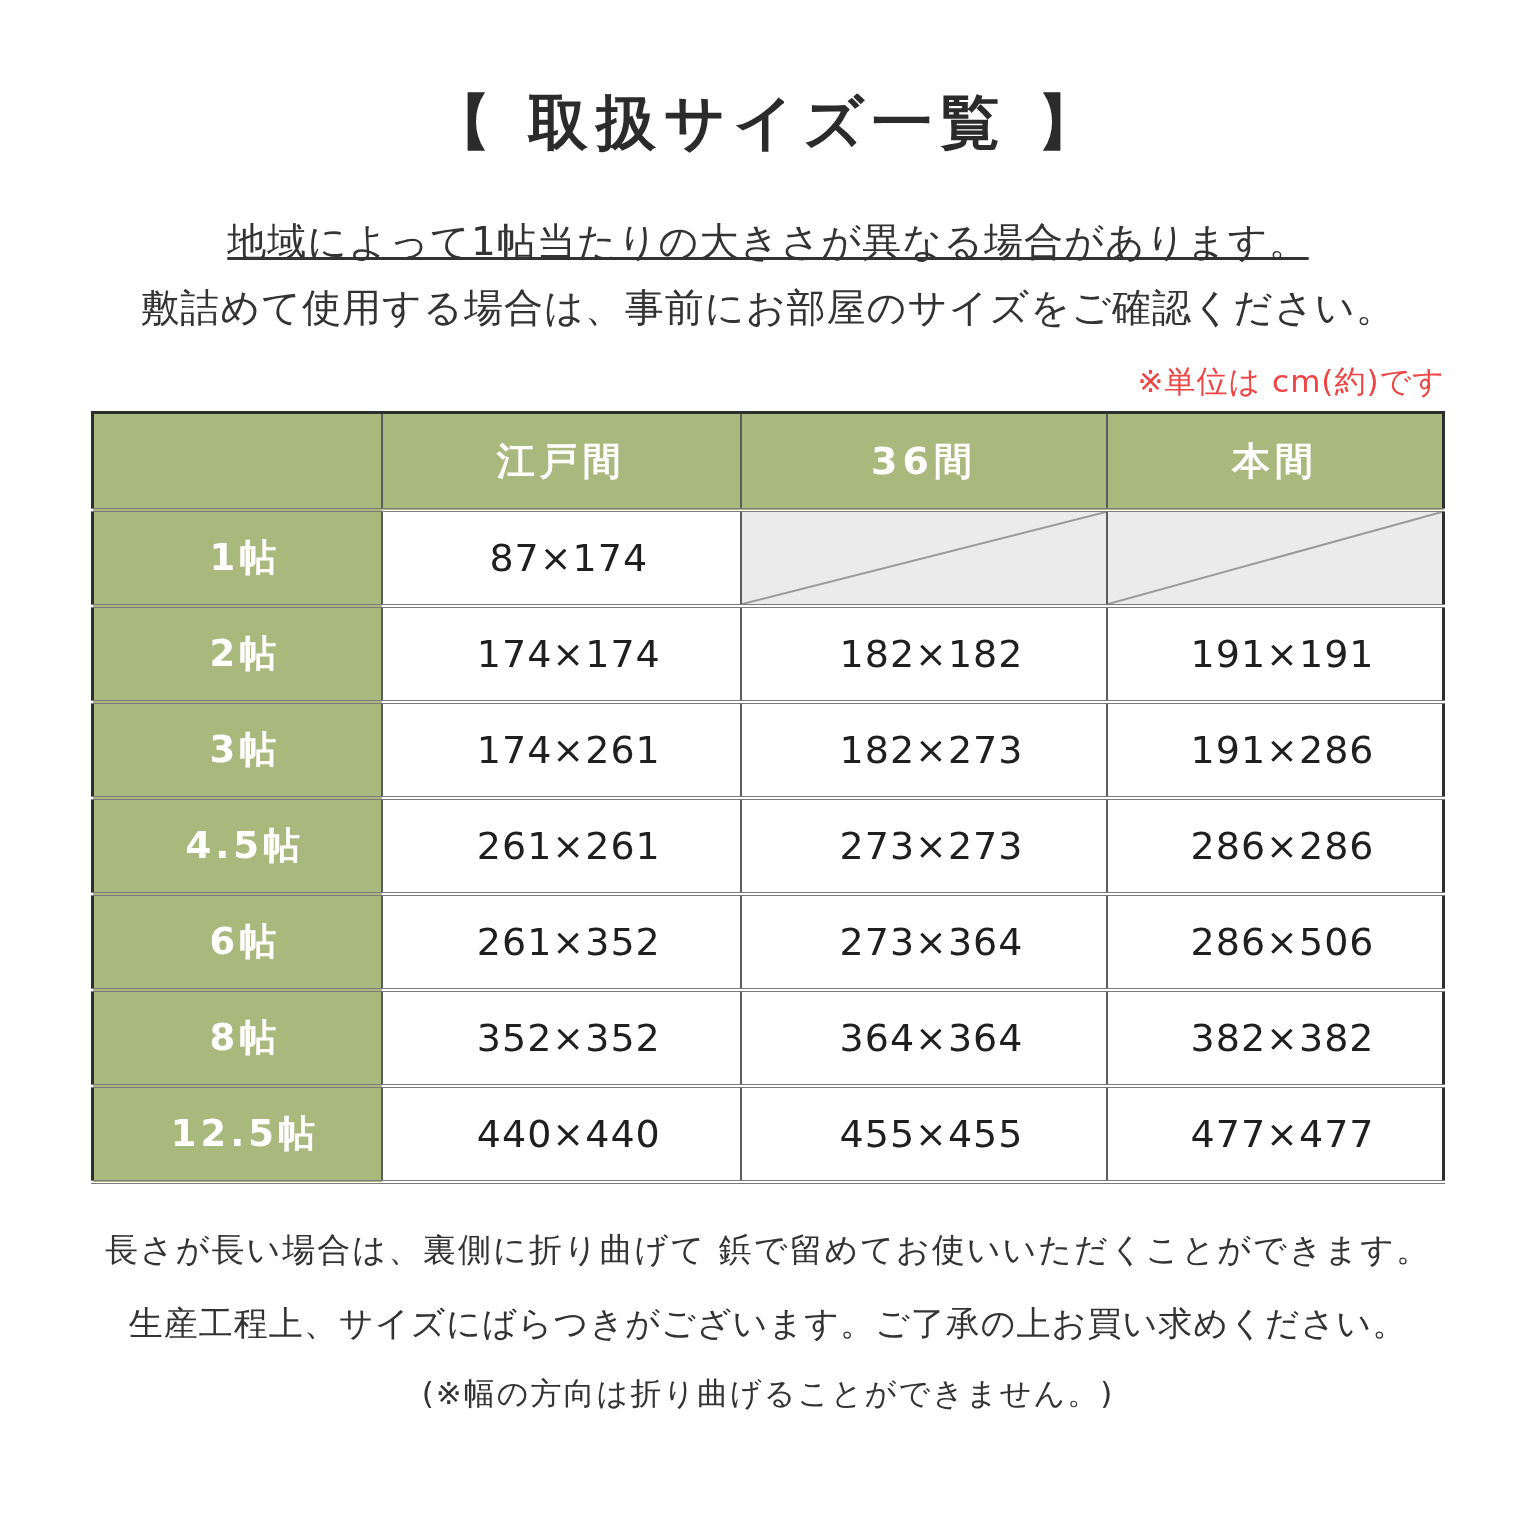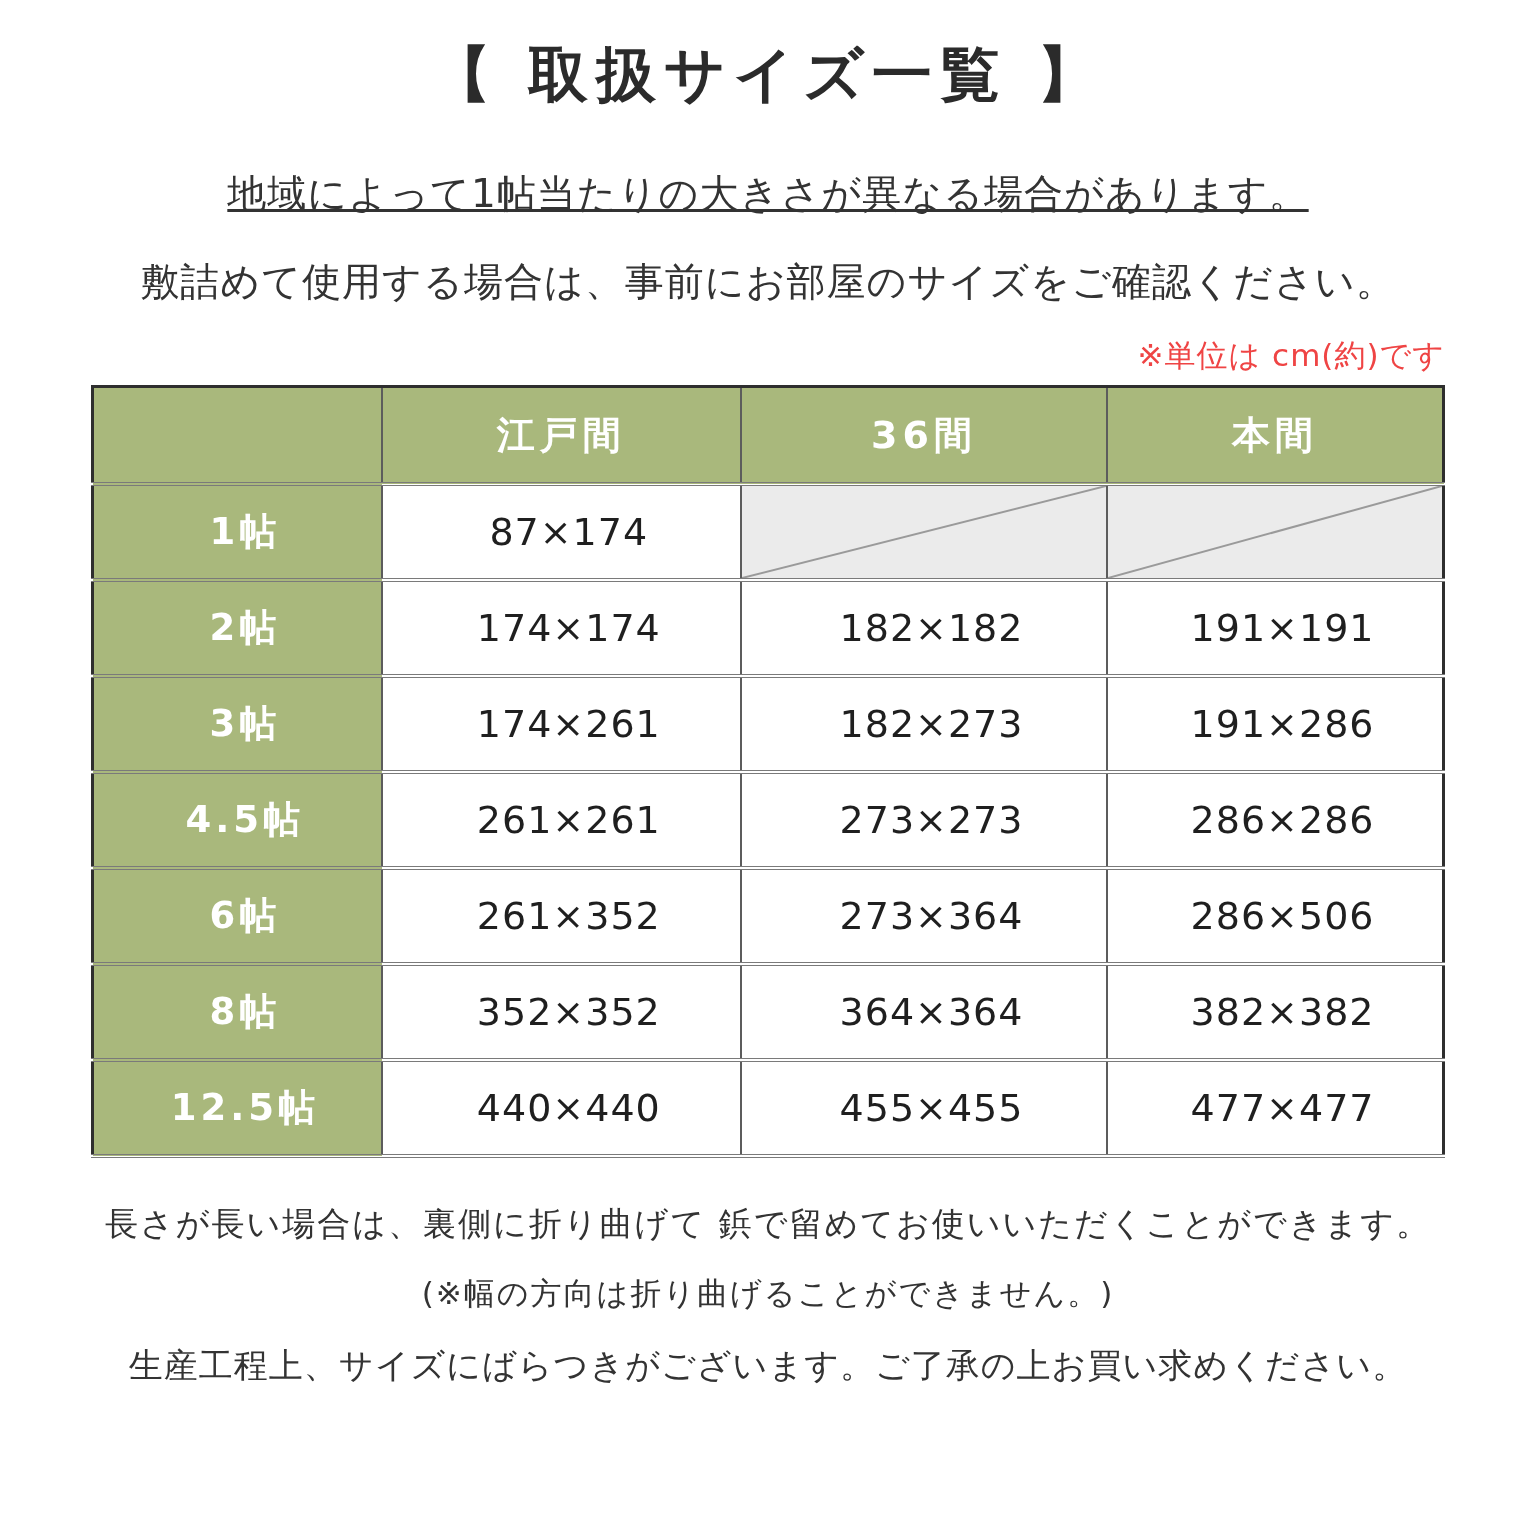--- a/index.html
+++ b/index.html
@@ -12,41 +12,41 @@
     color: #2f2f2f;
     -webkit-font-smoothing: antialiased;
   }
   .page {
     width: 1536px;
     height: 1536px;
     overflow: hidden;
     position: relative;
   }
   .title {
-    margin-top: 40px;
+    margin-top: 88px;
     text-align: center;
     font-size: 60px;
     font-weight: 700;
     letter-spacing: 8px;
     color: #2b2b2b;
     line-height: 1.15;
   }
   .intro {
     text-align: center;
     font-weight: 500;
     color: #333333;
   }
   .intro-line1 {
     margin-top: 58px;
     font-size: 39px;
     letter-spacing: 1px;
     text-decoration: underline;
   }
   .intro-line2 {
-    margin-top: 34px;
+    margin-top: 12px;
     font-size: 39px;
     letter-spacing: 1px;
   }
   .unit-note {
     width: 1354px;
     margin: 26px auto 8px auto;
     text-align: right;
     font-size: 31px;
     font-weight: 500;
     color: #ef4444;
@@ -201,16 +201,16 @@
       <tr>
         <td class="row-label">12.5帖</td>
         <td>440×440</td>
         <td>455×455</td>
         <td>477×477</td>
       </tr>
     </tbody>
   </table>
 
   <div class="footer footer-line1">長さが長い場合は、裏側に折り曲げて 鋲で留めてお使いいただくことができます。</div>
+  <div class="footer footer-line3">生産工程上、サイズにばらつきがございます。ご了承の上お買い求めください。</div>
   <div class="footer footer-line2">(※幅の方向は折り曲げることができません。)</div>
-  <div class="footer footer-line3">生産工程上、サイズにばらつきがございます。ご了承の上お買い求めください。</div>
 
 </div>
 
 </body></html>

